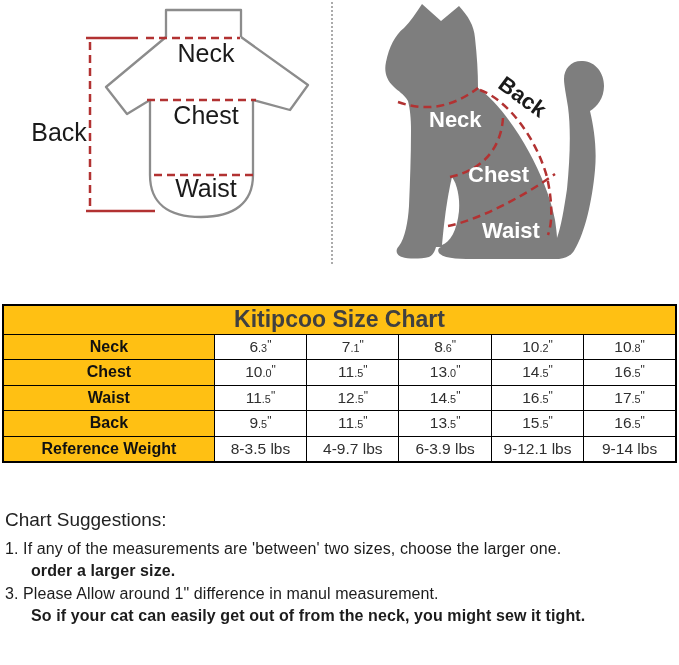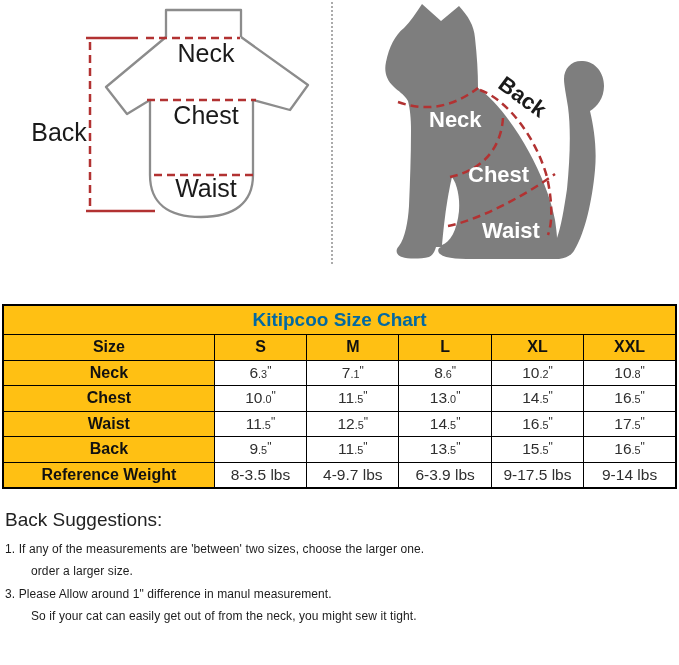--- a/index.html
+++ b/index.html
@@ -48,41 +48,41 @@
     position:absolute;left:2px;top:304px;width:675px;
     border-collapse:collapse;table-layout:fixed;
     border:2.5px solid #000;
   }
   .size-table th,.size-table td{
     border:1.6px solid #000;text-align:center;vertical-align:middle;
     overflow:hidden;white-space:nowrap;
   }
   .size-table tr.title-row th{
     height:29px;background:var(--gold);
-    font-size:19px;font-weight:700;color:#0369a1;
+    font-size:23px;font-weight:700;color:#404040;
   }
   .size-table tr.head-row th{
     height:26px;background:var(--gold);
     font-size:16px;font-weight:700;color:#111;
   }
   .size-table tbody tr{height:25.5px;}
   .size-table tbody th{
     background:var(--gold);font-size:16px;font-weight:700;color:#111;
   }
   .size-table tbody td{
     background:#fff;font-size:15.5px;color:#2f2f2f;
   }
   .size-table td .dec{font-size:0.70em;}
   .size-table td .inch{font-size:0.78em;vertical-align:top;}
 
   
   .suggestions{position:absolute;left:5px;top:509px;width:668px;}
   .sug-title{font-size:19px;color:#222;margin-bottom:7px;}
-  .sug-line{font-size:12px;line-height:22.4px;color:#1c1c1c;letter-spacing:0.1px;}
-  .sug-line.indent{padding-left:26px;}
+  .sug-line{font-size:16px;line-height:22.4px;color:#1c1c1c;letter-spacing:0.1px;}
+  .sug-line.indent{padding-left:26px;font-weight:bold;}
 </style>
 </head>
 <body>
 
 <div class="canvas">
 
   <div class="figure">
 
     <svg class="garment-svg" width="340" height="290" viewBox="0 0 340 290" aria-hidden="true">
 
@@ -148,28 +148,20 @@
         <col style="width: 13.72%;">
         <col style="width: 13.72%;">
         <col style="width: 13.72%;">
         <col style="width: 13.72%;">
         <col style="width: 13.72%;">
       </colgroup>
     <thead>
       <tr class="title-row">
         <th colspan="6">Kitipcoo Size Chart</th>
       </tr>
-      <tr class="head-row">
-          <th>Size</th>
-          <th>S</th>
-          <th>M</th>
-          <th>L</th>
-          <th>XL</th>
-          <th>XXL</th>
-        </tr>
     </thead>
     <tbody>
         <tr>
           <th>Neck</th>
           <td>6<span class="dec">.3</span><span class="inch">"</span></td>
           <td>7<span class="dec">.1</span><span class="inch">"</span></td>
           <td>8<span class="dec">.6</span><span class="inch">"</span></td>
           <td>10<span class="dec">.2</span><span class="inch">"</span></td>
           <td>10<span class="dec">.8</span><span class="inch">"</span></td>
         </tr>
@@ -195,28 +187,28 @@
           <td>11<span class="dec">.5</span><span class="inch">"</span></td>
           <td>13<span class="dec">.5</span><span class="inch">"</span></td>
           <td>15<span class="dec">.5</span><span class="inch">"</span></td>
           <td>16<span class="dec">.5</span><span class="inch">"</span></td>
         </tr>
         <tr>
           <th>Reference Weight</th>
           <td>8-3.5 lbs</td>
           <td>4-9.7 lbs</td>
           <td>6-3.9 lbs</td>
-          <td>9-17.5 lbs</td>
+          <td>9-12.1 lbs</td>
           <td>9-14 lbs</td>
         </tr>
       </tbody>
   </table>
 
   <div class="suggestions">
-    <div class="sug-title">Back Suggestions:</div>
+    <div class="sug-title">Chart Suggestions:</div>
     <div class="sug-lines">
         <div class="sug-line">1. If any of the measurements are 'between' two sizes, choose the larger one.</div>
         <div class="sug-line indent">order a larger size.</div>
         <div class="sug-line">3. Please Allow around 1" difference in manul measurement.</div>
         <div class="sug-line indent">So if your cat can easily get out of from the neck, you might sew it tight.</div>
       </div>
   </div>
 
 </div>
 

